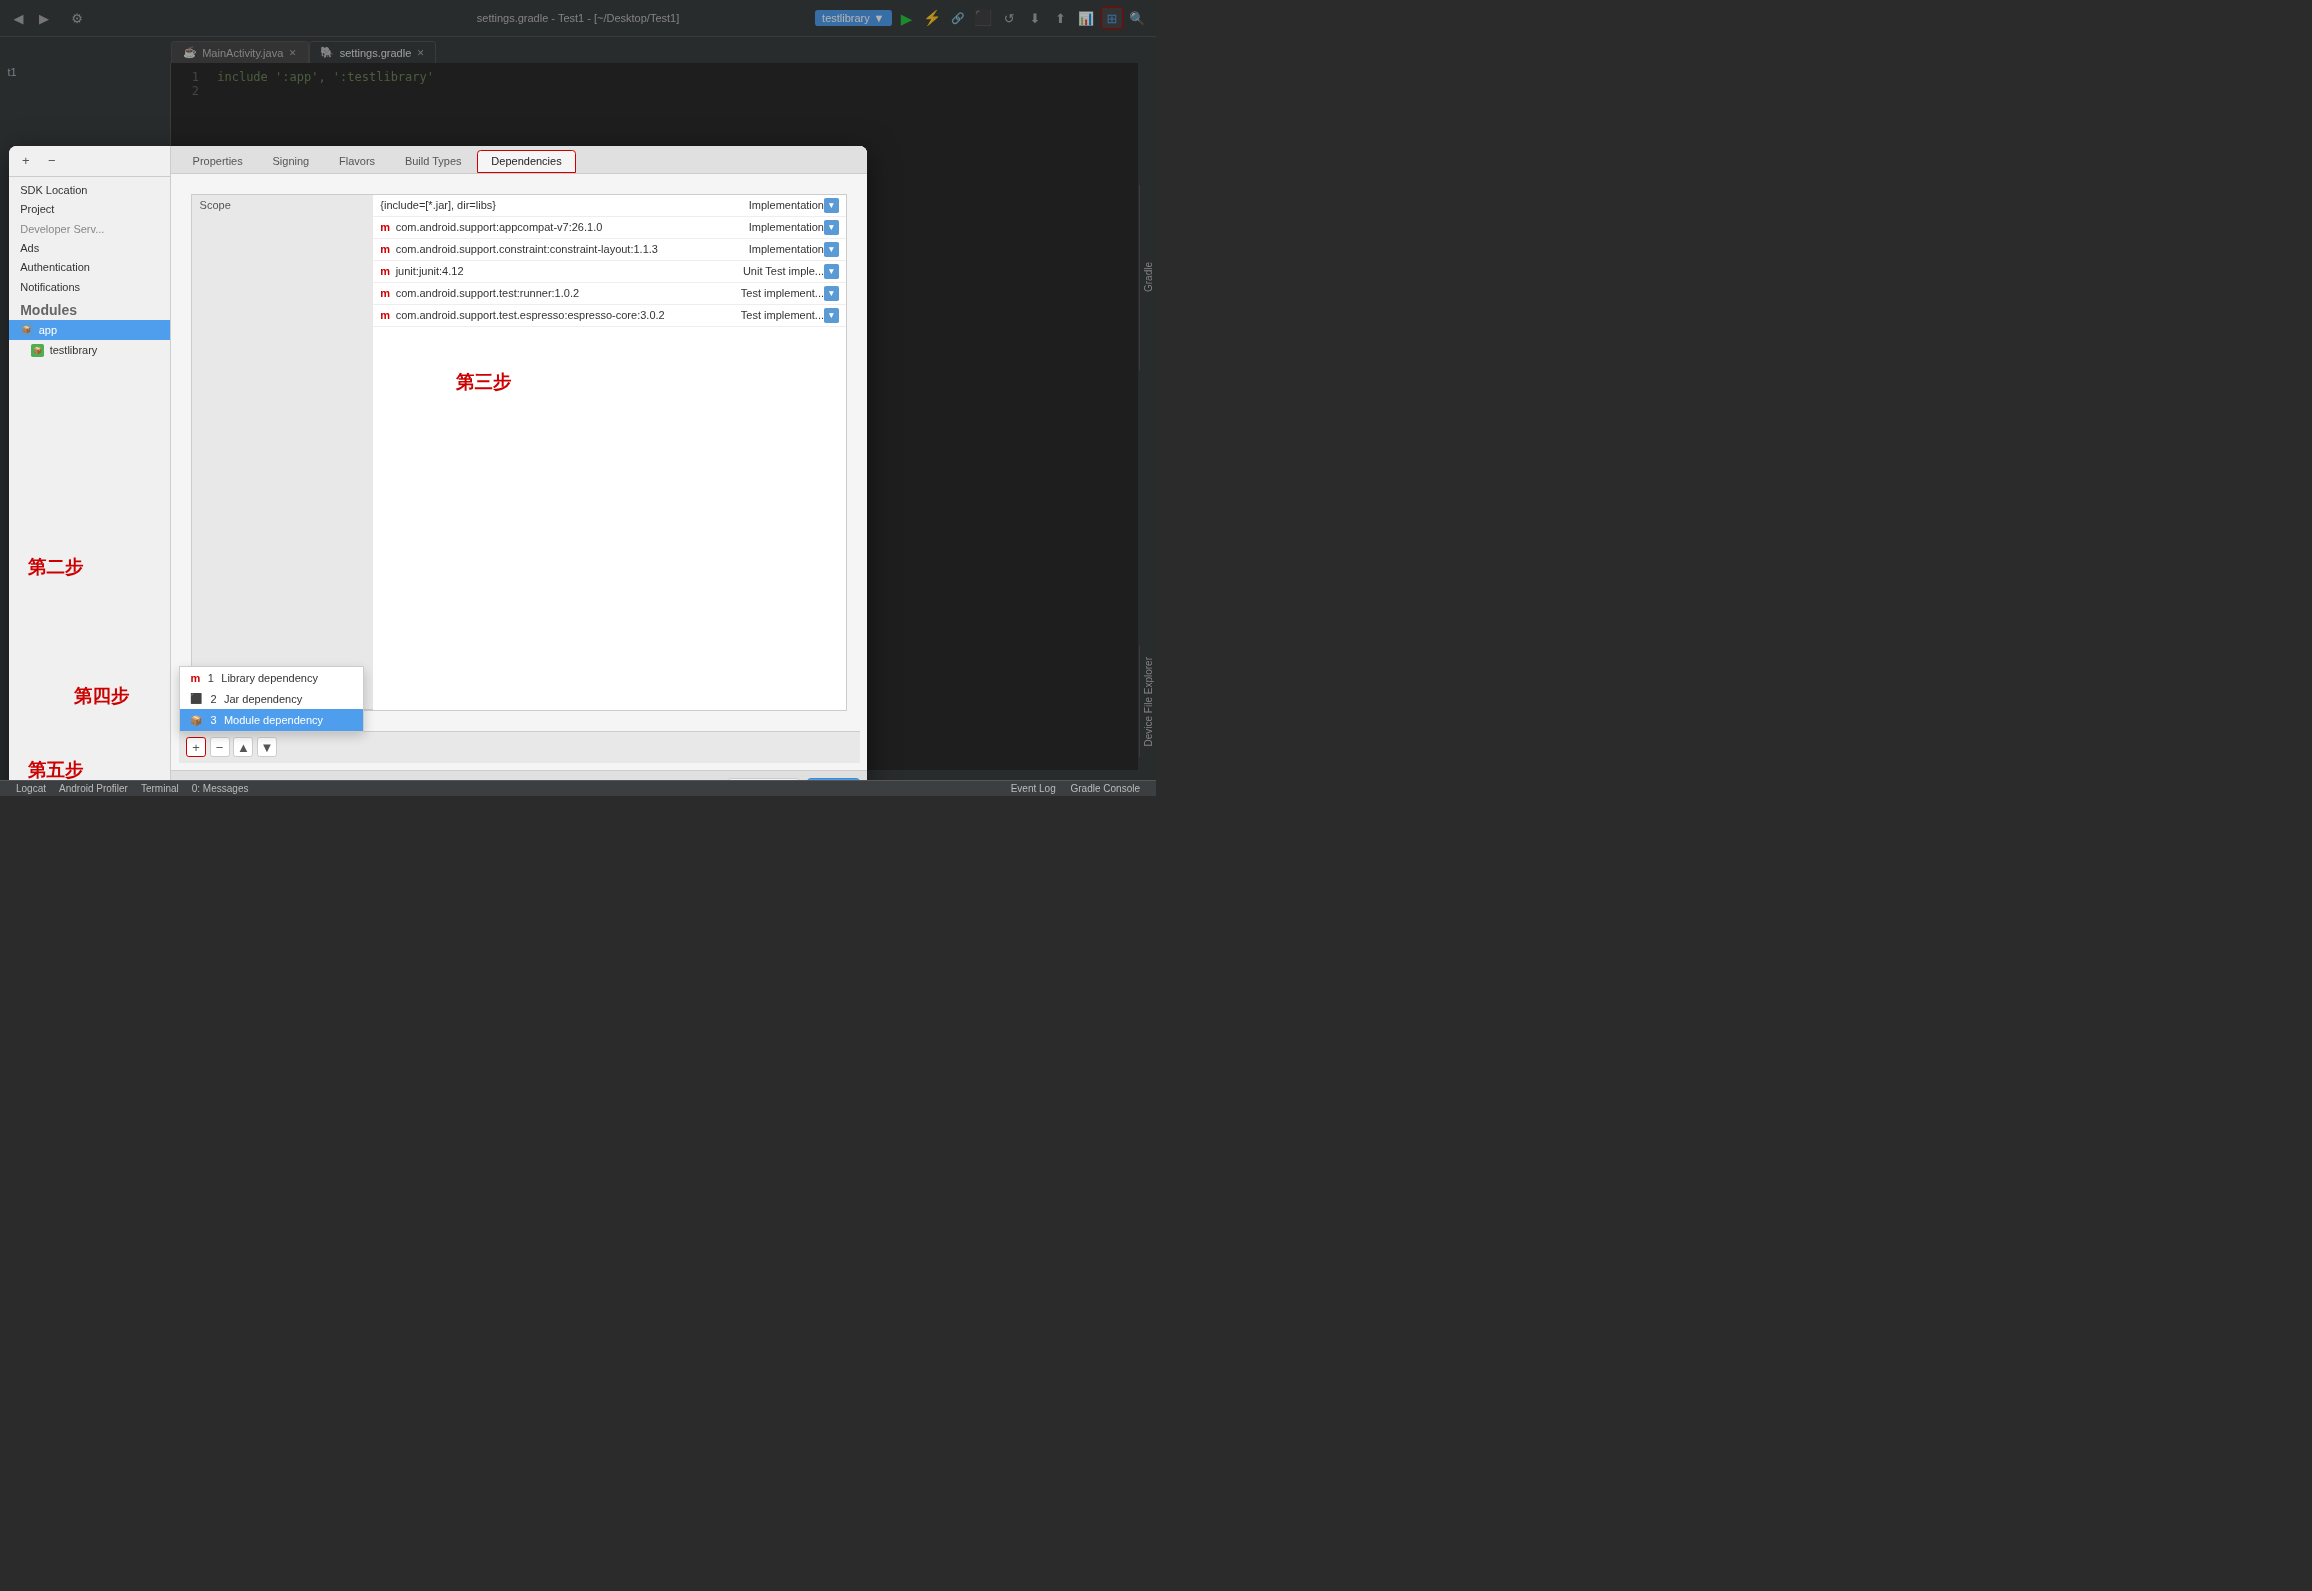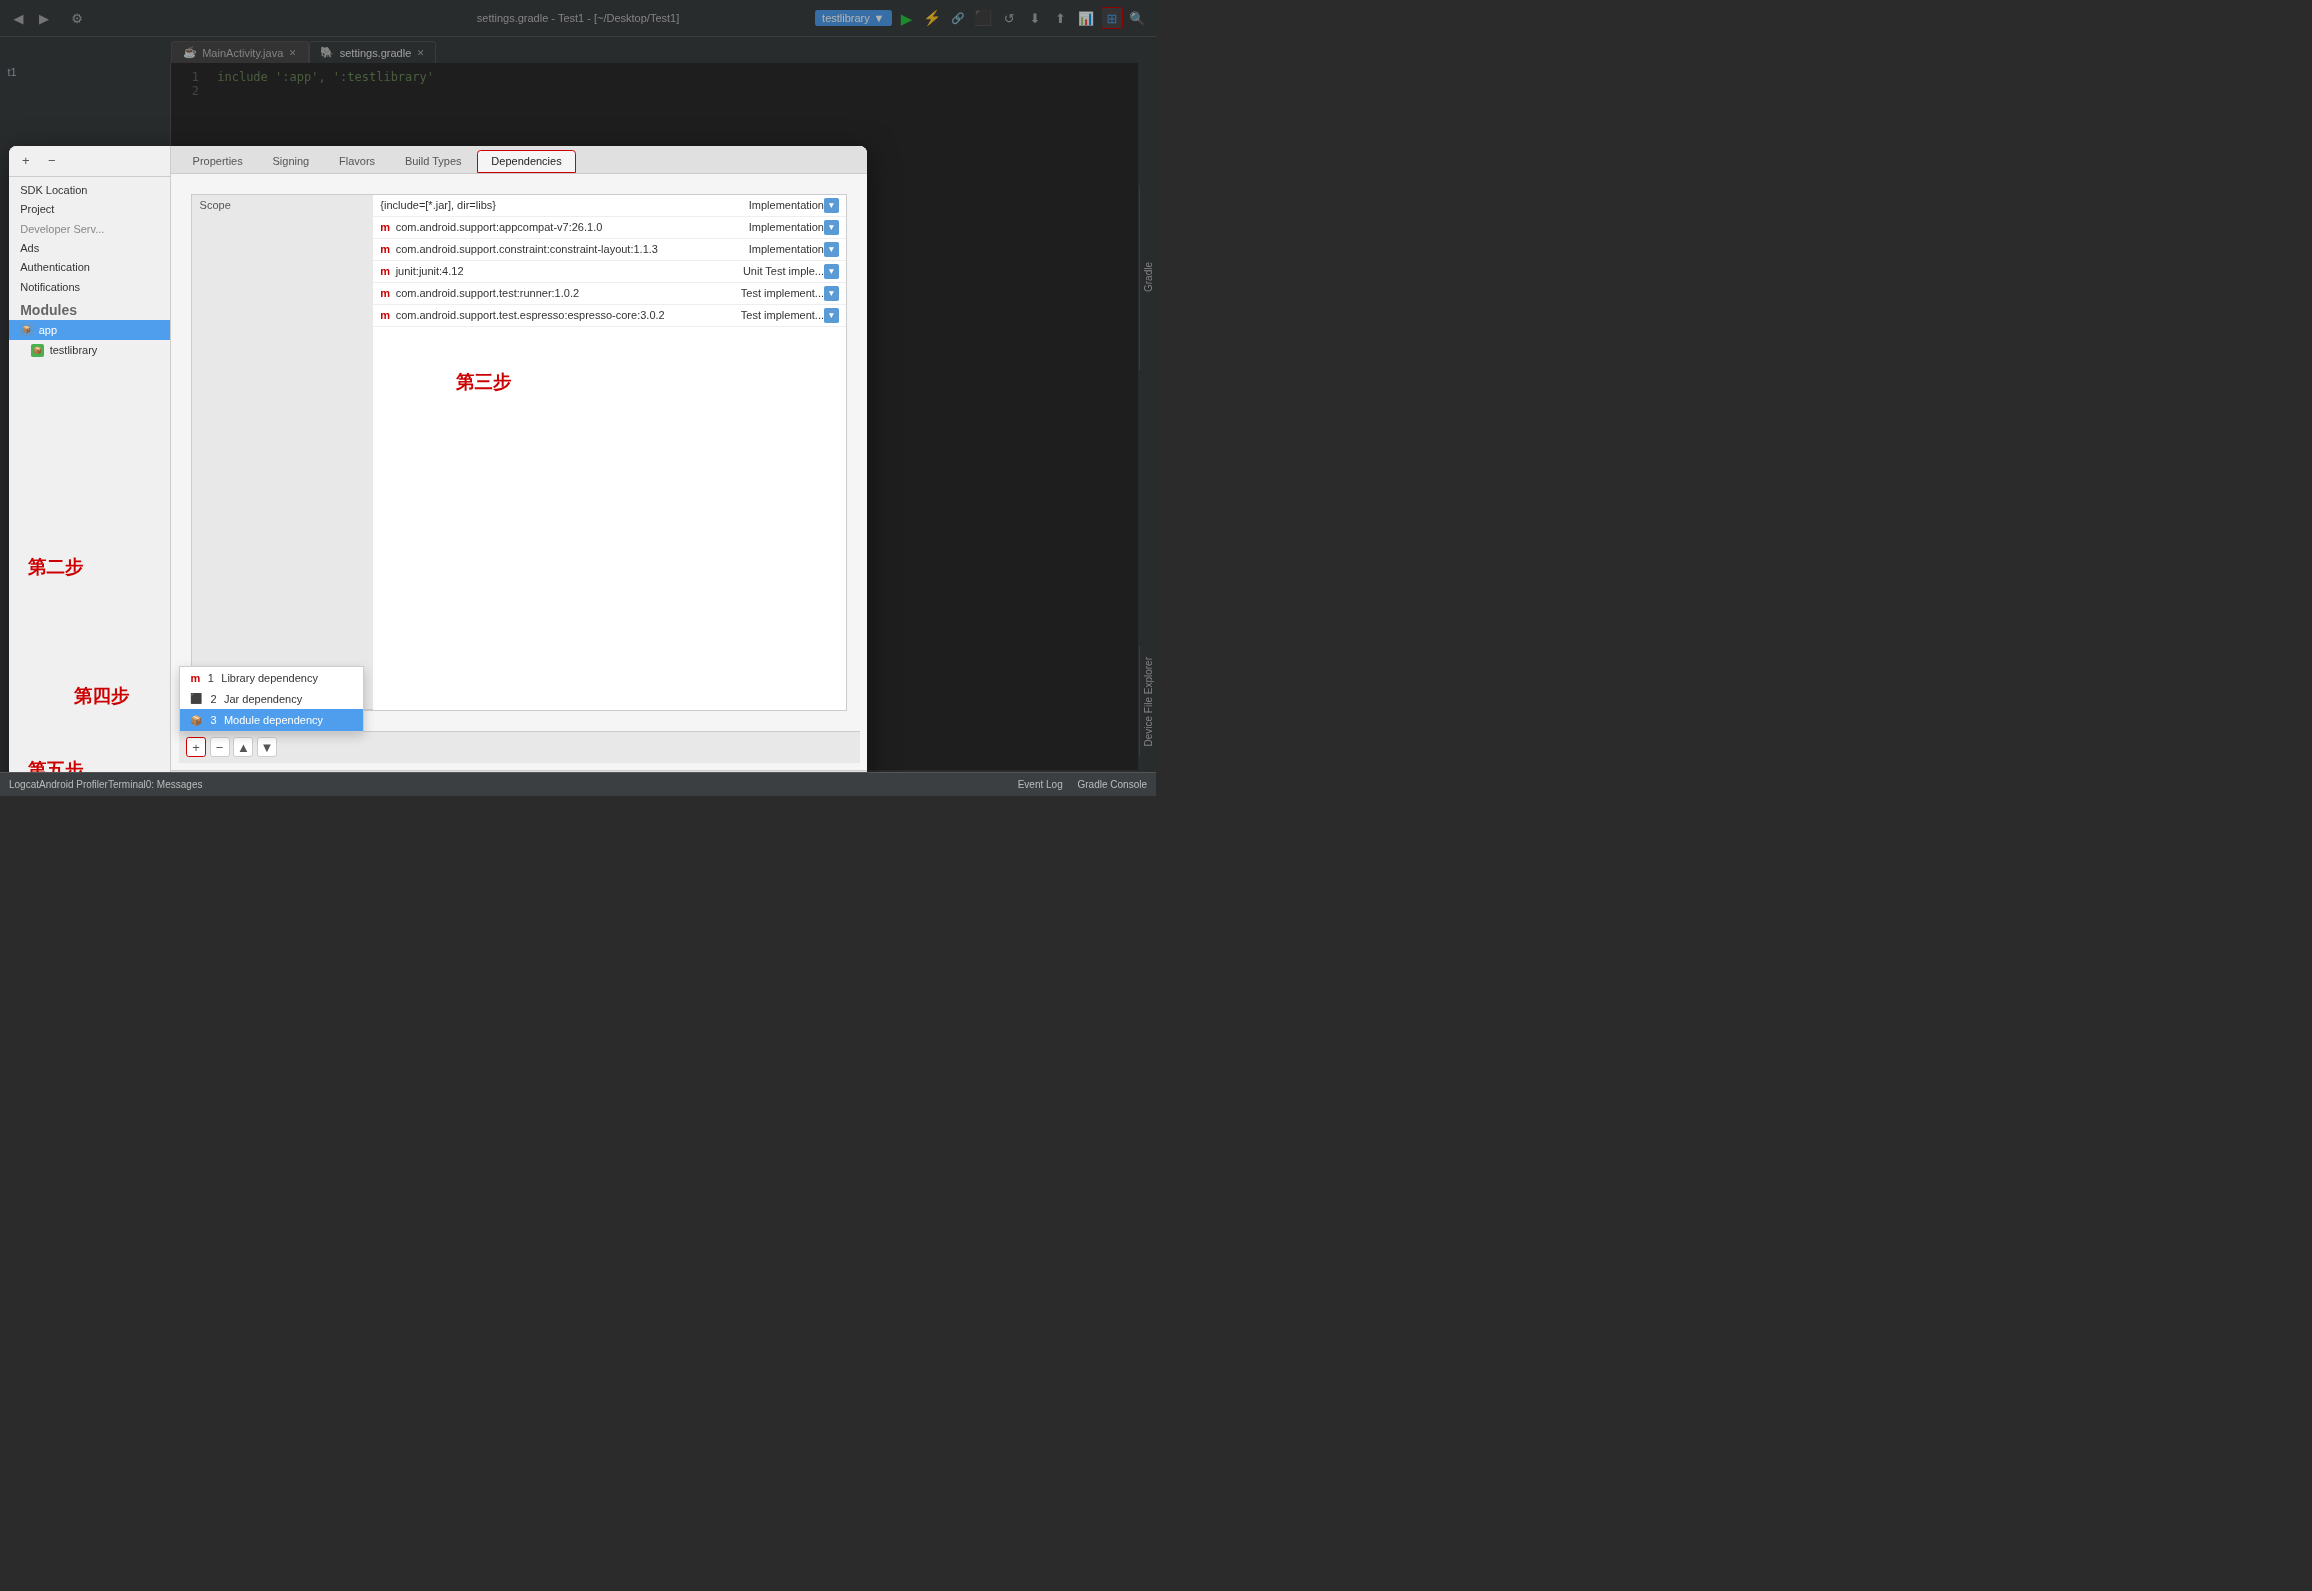--- a/index.html
+++ b/index.html
@@ -167,27 +167,27 @@
       color: #cc0000;
       font-size: 18.5px;
       font-weight: bold;
       font-family: 'SimHei', Arial, sans-serif;
     }
 
     
     .bottom-bar {
       position: absolute;
       bottom: 0; left: 0; right: 0;
-      height: 24px;
+      height: 16px;
       background: #3c3f41;
       border-top: 0.9px solid #555;
       display: flex;
       align-items: center;
-      gap: 0;
-      padding: 0 9px;
+      gap: 13px;
+      padding: 0 16px;
       color: #bbb;
       font-size: 10px;
     }
 
     
     .modal-overlay {
       position: absolute;
       top: 0; left: 0; right: 0; bottom: 0;
       background: rgba(0,0,0,0.3);
     }

